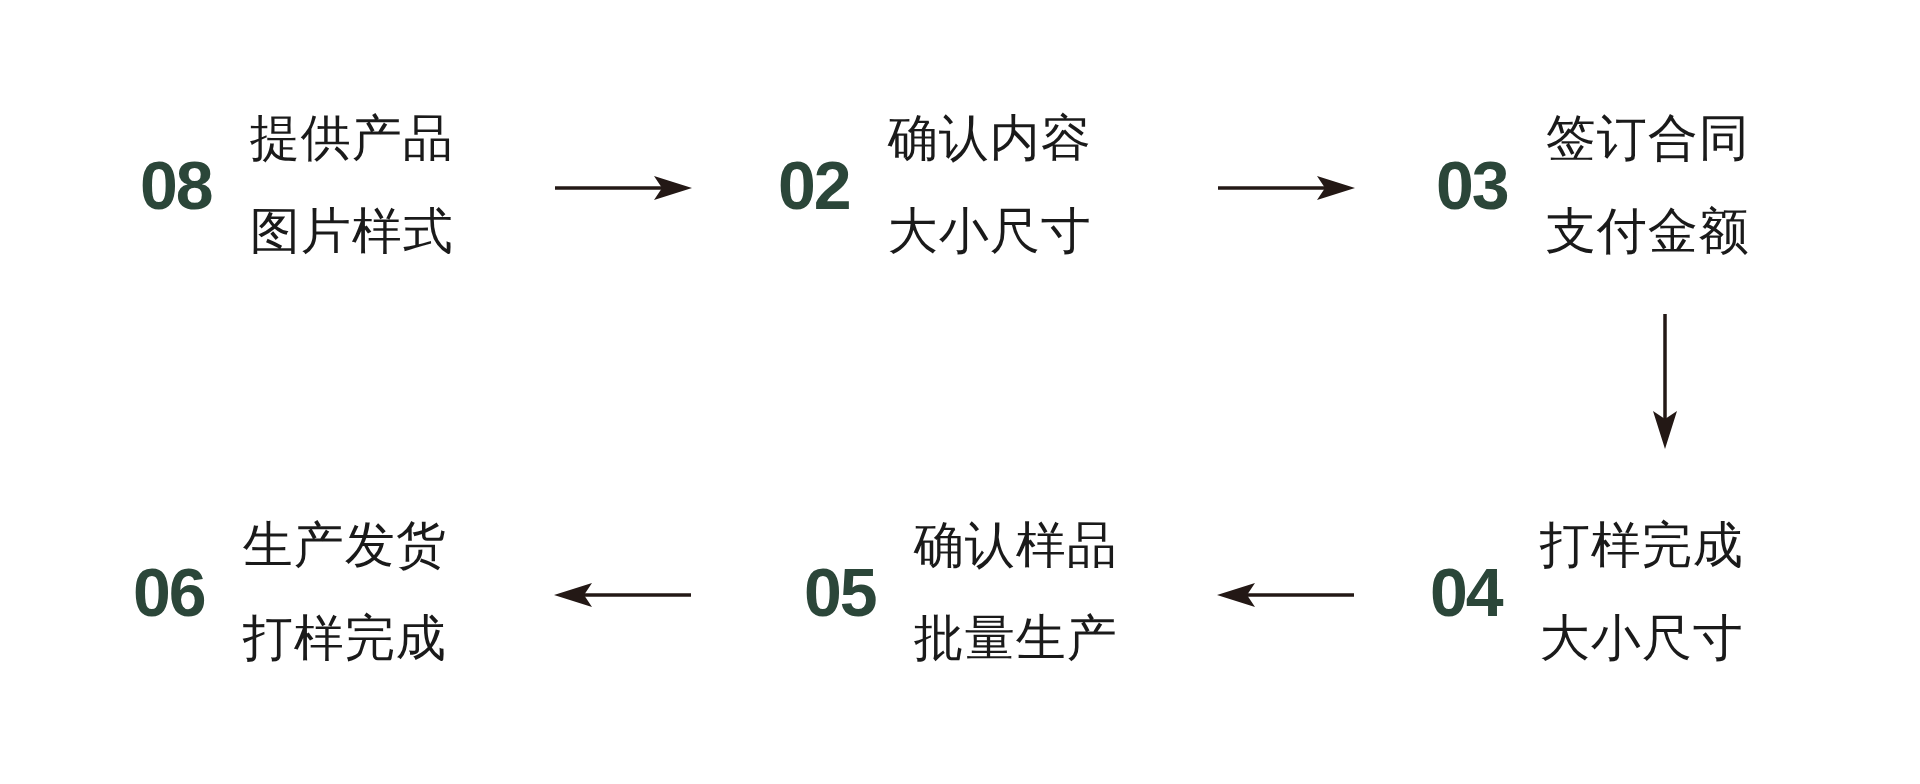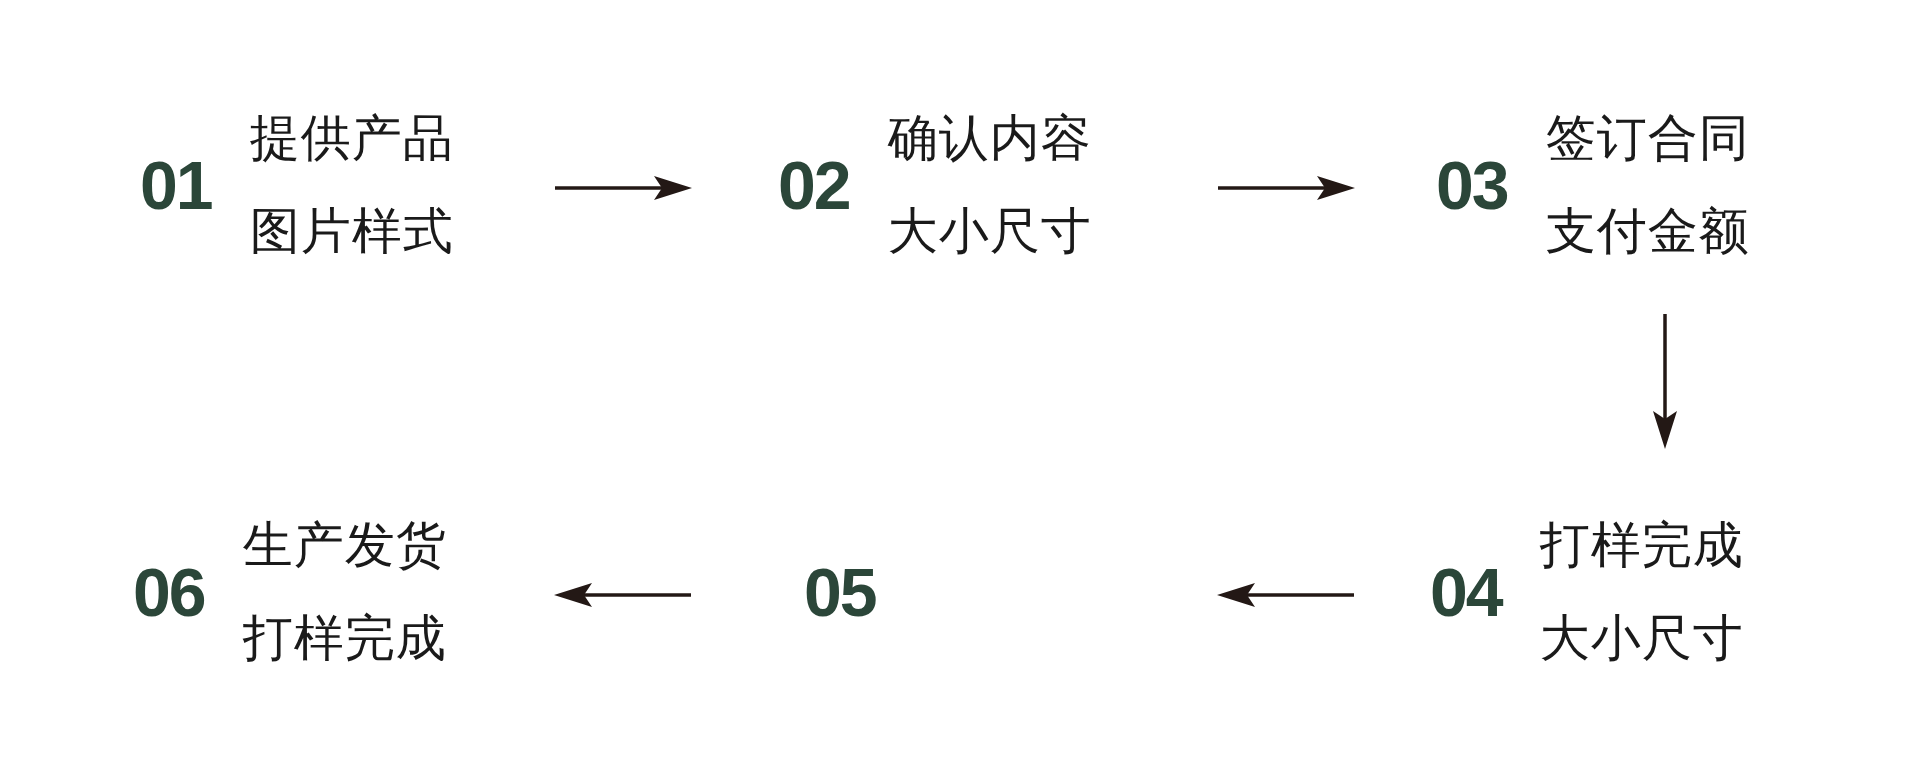--- a/index.html
+++ b/index.html
@@ -49,21 +49,21 @@
   .a5 { left: 553px;  top: 575px; }
   .arrow-stroke { stroke: #231815; stroke-width: 3.5; }
   .arrow-fill { fill: #231815; }
 </style>
 </head>
 <body>
 
 <div class="canvas">
 
   <div class="step pos-1">
-    <span class="step-number">01</span>
+    <span class="step-number">08</span>
     <div class="step-text">
       <div>提供产品</div>
       <div>图片样式</div>
     </div>
   </div>
 
   <div class="step pos-2">
     <span class="step-number">02</span>
     <div class="step-text">
       <div>确认内容</div>
@@ -82,20 +82,24 @@
   <div class="step pos-4">
     <span class="step-number">04</span>
     <div class="step-text">
       <div>打样完成</div>
       <div>大小尺寸</div>
     </div>
   </div>
 
   <div class="step pos-5">
     <span class="step-number">05</span>
+    <div class="step-text">
+      <div>确认样品</div>
+      <div>批量生产</div>
+    </div>
   </div>
 
   <div class="step pos-6">
     <span class="step-number">06</span>
     <div class="step-text">
       <div>生产发货</div>
       <div>打样完成</div>
     </div>
   </div>
 

